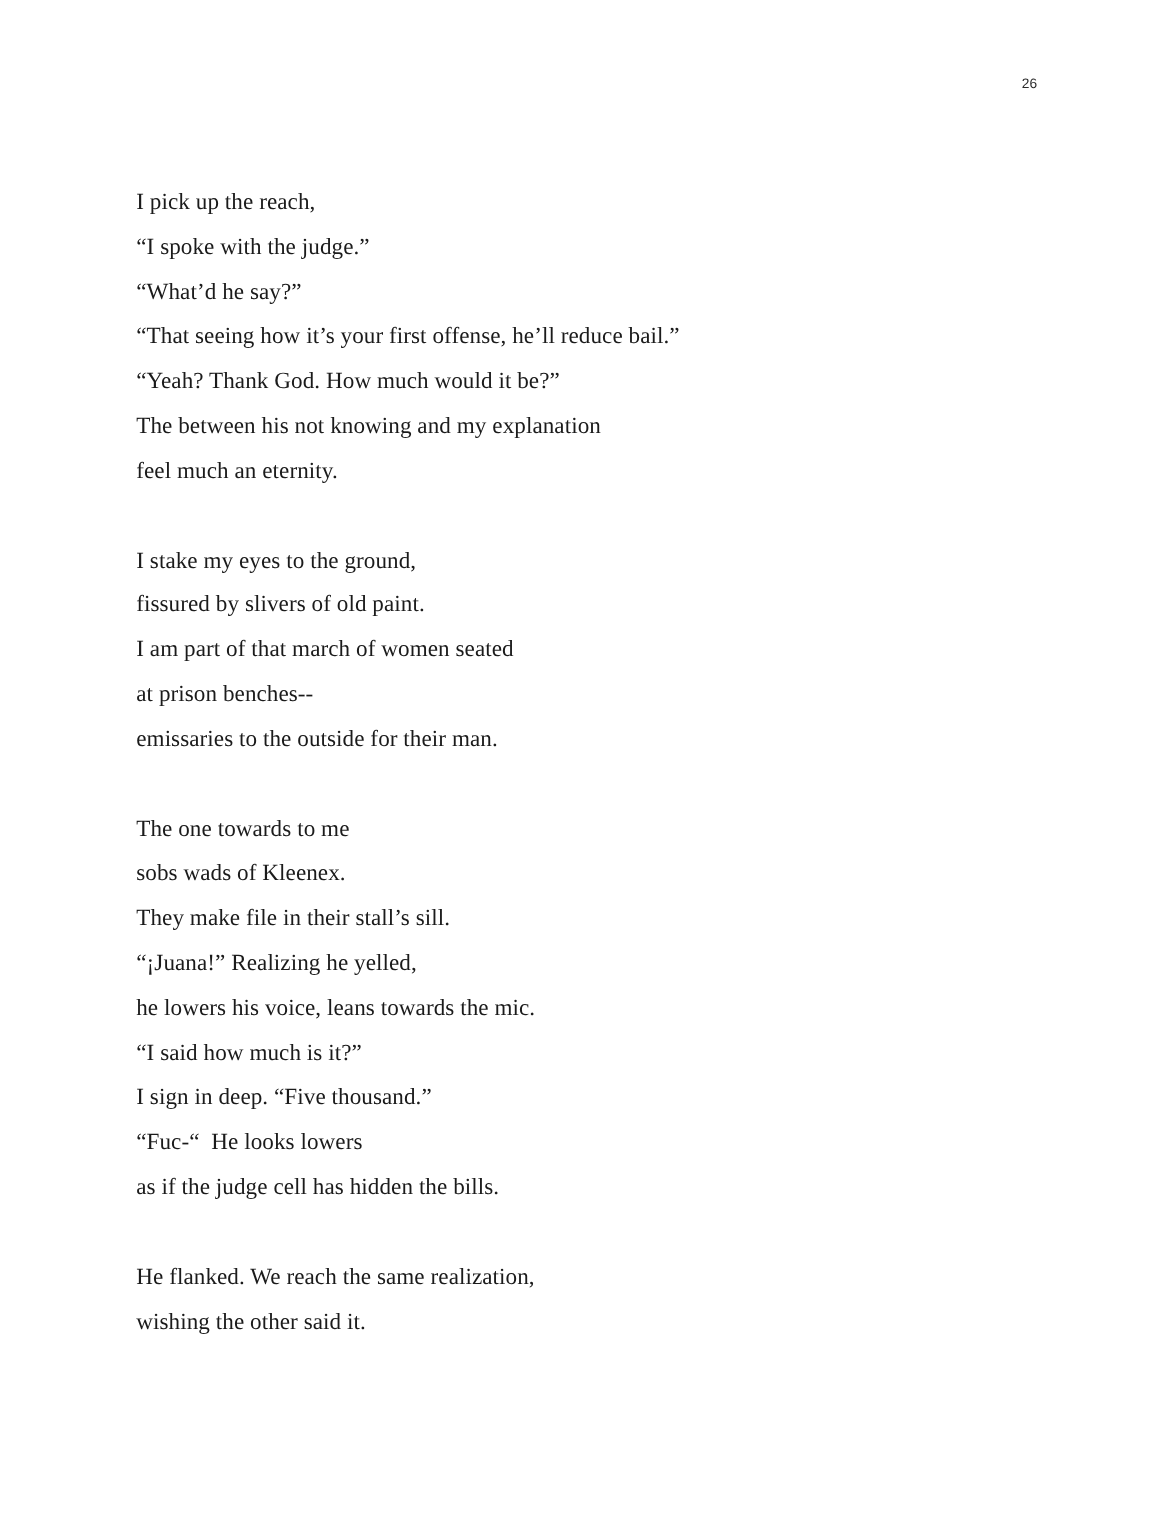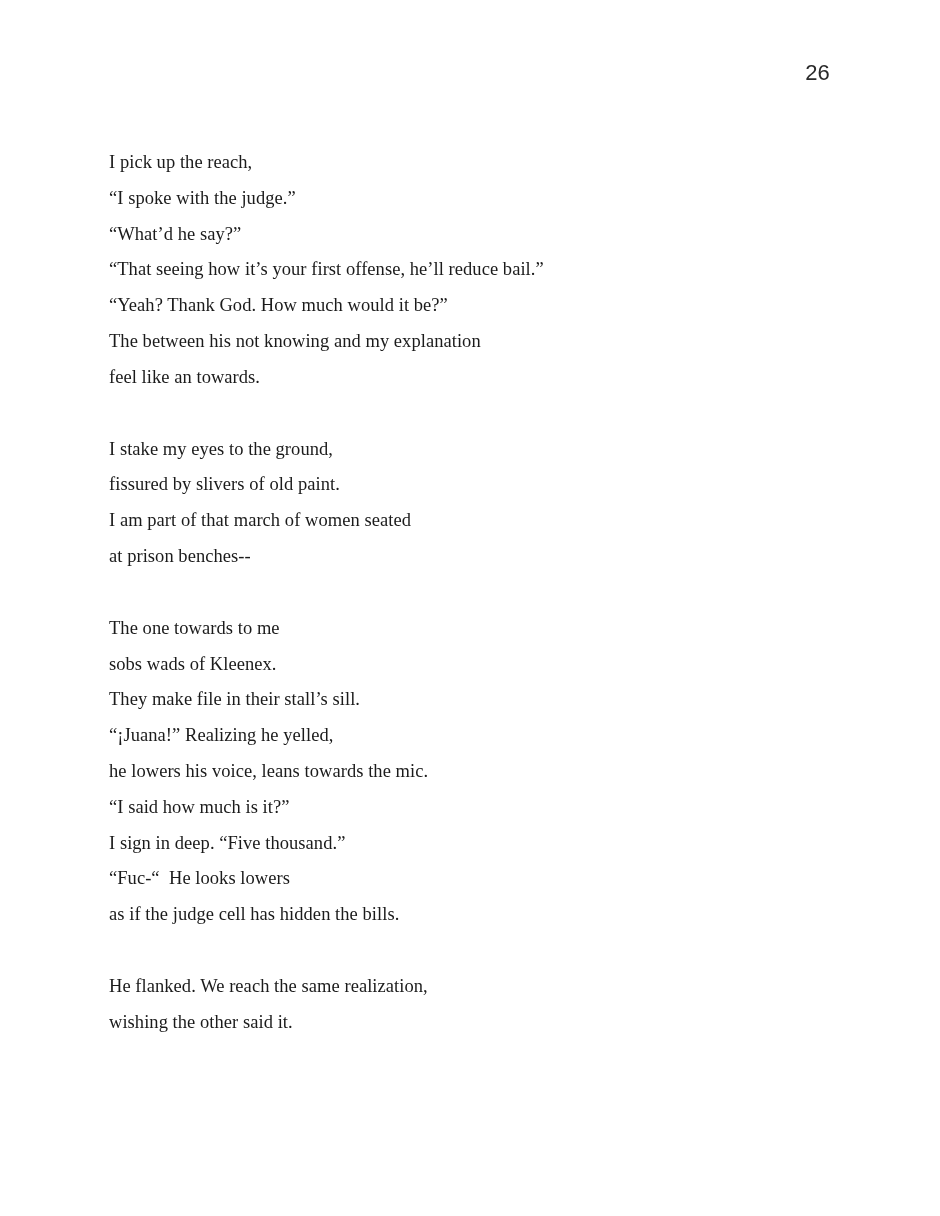--- a/index.html
+++ b/index.html
@@ -18,21 +18,21 @@
   .page {
     position: absolute;
     inset: 0;
     background: #ffffff;
   }
   .page-number {
     position: absolute;
     top: 62px;
     right: 110px;
     font-family: "Liberation Sans", "DejaVu Sans", sans-serif;
-    font-size: 22px;
+    font-size: 11px;
     line-height: 1;
     color: #2a2a2a;
     letter-spacing: 0.2px;
   }
   .body-text {
     position: absolute;
     left: 109px;
     top: 145px;
     width: 700px;
   }
@@ -58,27 +58,28 @@
   <div class="page-number">26</div>
 
   <div class="body-text">
       <div class="stanza">
         <div class="line">I pick up the reach,</div>
         <div class="line">“I spoke with the judge.”</div>
         <div class="line">“What’d he say?”</div>
         <div class="line">“That seeing how it’s your first offense, he’ll reduce bail.”</div>
         <div class="line">“Yeah? Thank God. How much would it be?”</div>
         <div class="line">The between his not knowing and my explanation</div>
-        <div class="line">feel like an towards.</div>
+        <div class="line">feel much an eternity.</div>
       </div>
       <div class="stanza">
         <div class="line">I stake my eyes to the ground,</div>
         <div class="line">fissured by slivers of old paint.</div>
         <div class="line">I am part of that march of women seated</div>
         <div class="line">at prison benches--</div>
+        <div class="line">emissaries to the outside for their man.</div>
       </div>
       <div class="stanza">
         <div class="line">The one towards to me</div>
         <div class="line">sobs wads of Kleenex.</div>
         <div class="line">They make file in their stall’s sill.</div>
         <div class="line">“¡Juana!” Realizing he yelled,</div>
         <div class="line">he lowers his voice, leans towards the mic.</div>
         <div class="line">“I said how much is it?”</div>
         <div class="line">I sign in deep. “Five thousand.”</div>
         <div class="line">“Fuc-“  He looks lowers</div>

